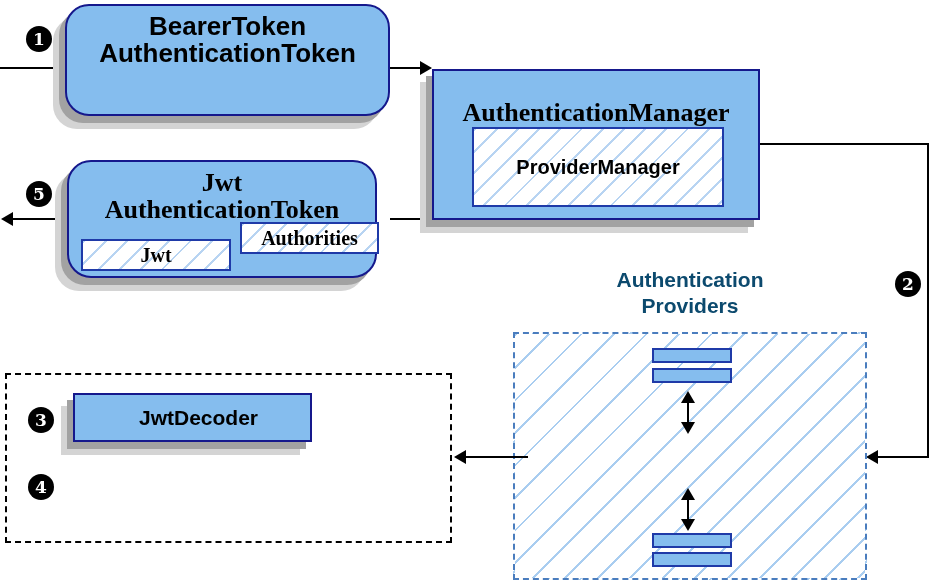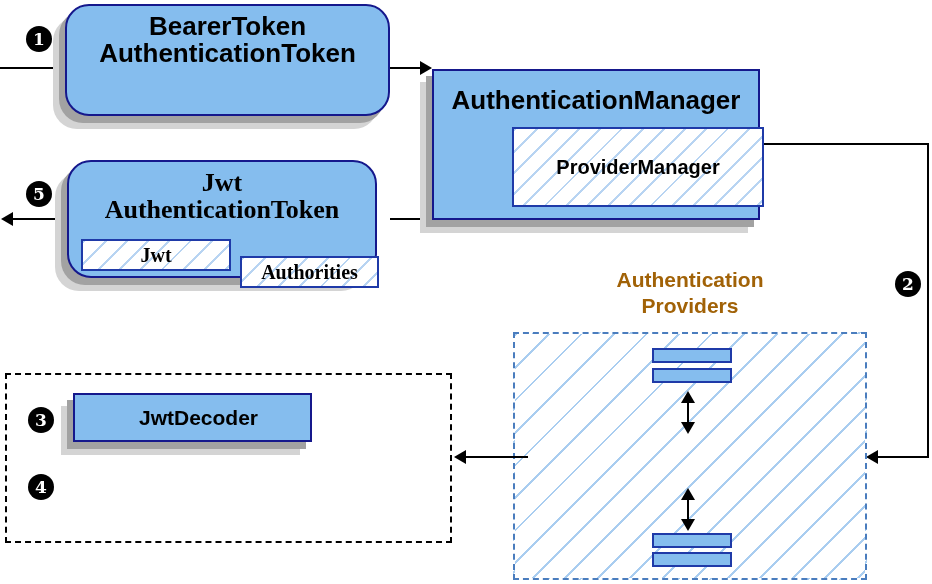--- a/index.html
+++ b/index.html
@@ -41,21 +41,21 @@
     position:absolute;border:2px dashed #4A7DBE;box-sizing:border-box;
     background-color:#fff;
     background-image:repeating-linear-gradient(135deg,#A9CDF0 0 2px,transparent 2px 23px);
   }
   .bar{
     position:absolute;width:80px;height:15px;background:#85BDEE;
     border:2px solid #1F3AA8;box-sizing:border-box;
   }
   .heading{
     position:absolute;font-weight:bold;font-size:21px;line-height:26px;
-    text-align:center;color:#a16207;
+    text-align:center;color:#0c4a6e;
   }
 </style>
 </head>
 <body>
 
 <div class="canvas">
 
   <div class="badge" style="left:26px;top:26px;">1</div>
   <div class="badge" style="left:895px;top:271px;">2</div>
   <div class="badge" style="left:28px;top:407px;">3</div>
@@ -78,31 +78,31 @@
   <div class="arr arr-left" style="left:1px;top:212px;"></div>
 
   <div class="node rounded shadow" style="left:65px;top:4px;width:325px;height:112px;">
     <div class="node-title" style="padding-top:7px;">
       <div>BearerToken</div>
       <div>AuthenticationToken</div>
     </div>
   </div>
 
   <div class="node shadow" style="left:432px;top:69px;width:328px;height:151px;">
-    <div class="node-title" style="padding-top:16px;">AuthenticationManager</div>
-    <div class="field" style="left:38px;top:56px;width:252px;height:80px;margin-left:40px;">ProviderManager</div>
+    <div class="node-title" style="padding-top:28px;font-family:Liberation Serif, serif;">AuthenticationManager</div>
+    <div class="field" style="left:38px;top:56px;width:252px;height:80px;">ProviderManager</div>
   </div>
 
   <div class="node rounded shadow" style="left:67px;top:160px;width:310px;height:118px;font-family:Liberation Serif, serif;">
     <div class="node-title" style="padding-top:7px;">
       <div>Jwt</div>
       <div>AuthenticationToken</div>
     </div>
     <div class="field" style="left:12px;top:77px;width:150px;height:32px;">Jwt</div>
-    <div class="field" style="left:171px;top:94px;width:139px;height:32px;">Authorities</div>
+    <div class="field" style="left:171px;top:60px;width:139px;height:32px;">Authorities</div>
   </div>
 
   <div class="heading" style="left:540px;top:267px;width:300px;">
     <div>Authentication</div>
     <div>Providers</div>
   </div>
 
   <div class="dashed-blue" style="left:513px;top:332px;width:354px;height:248px;"></div>
 
   <div class="bar" style="left:652px;top:348px;"></div>

